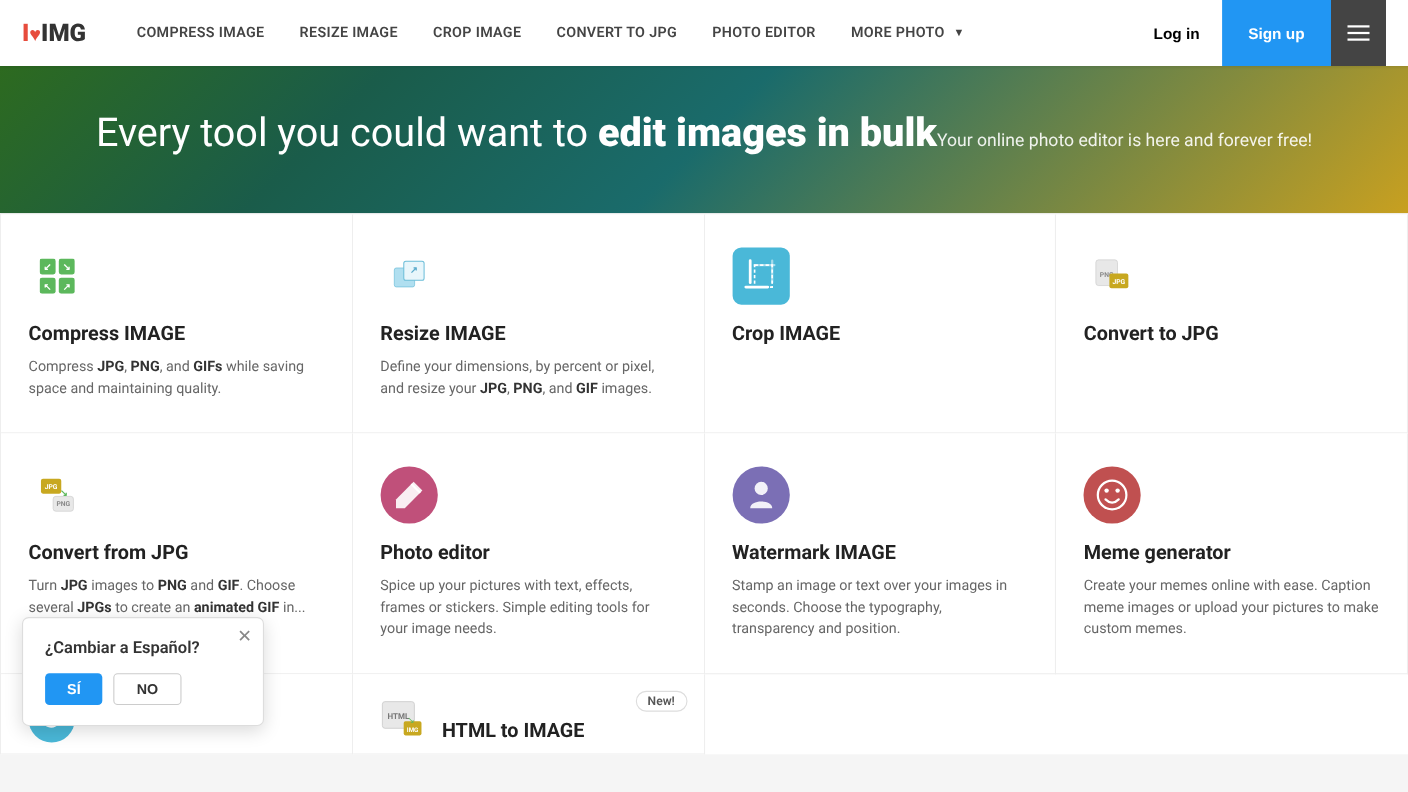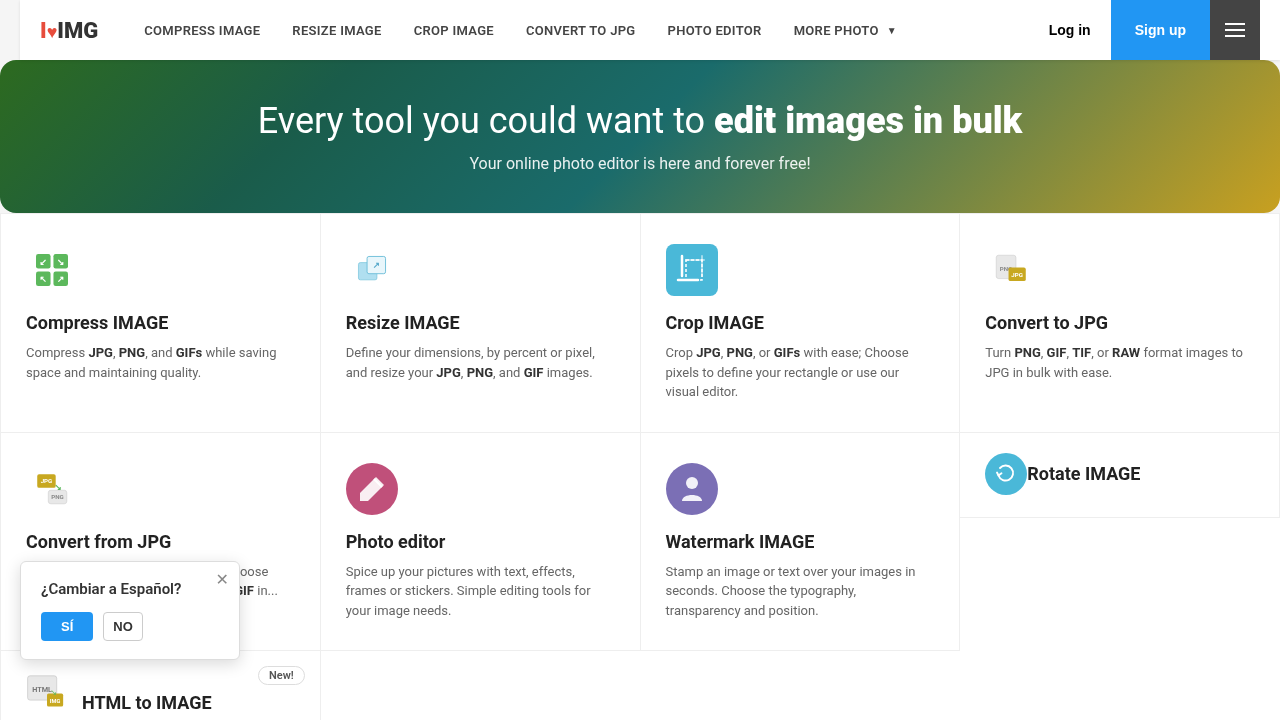--- a/index.html
+++ b/index.html
@@ -8,21 +8,20 @@
     
     .navbar {
       display: flex;
       align-items: center;
       background: #fff;
       height: 60px;
       padding: 0 20px;
       box-shadow: 0 1px 3px rgba(0,0,0,0.1);
       position: relative;
       z-index: 10;
-      margin-left: 20px;
     }
     .logo {
       display: flex;
       align-items: center;
       margin-right: 30px;
       text-decoration: none;
     }
     .nav-links {
       display: flex;
       align-items: center;
@@ -89,24 +88,23 @@
       background: #fff;
     }
 
     
     .hero {
       background: linear-gradient(135deg, #2d6a1f 0%, #1a5c4a 25%, #1a6b6b 50%, #c8a020 100%);
       padding: 40px 20px;
       text-align: center;
       min-height: 110px;
       display: flex;
-      flex-direction: column;
+      flex-direction: row;
       align-items: center;
       justify-content: center;
-      border-radius: 16px;
     }
     .hero-title {
       font-size: 36px;
       font-weight: 400;
       color: #fff;
       margin-bottom: 12px;
     }
     .hero-title strong {
       font-weight: 900;
     }
@@ -207,21 +205,21 @@
       padding: 6px 20px;
       background: #2196F3;
       color: #fff;
       border: none;
       border-radius: 4px;
       font-size: 13px;
       font-weight: 600;
       cursor: pointer;
     }
     .btn-no {
-      padding: 6px 9px;
+      padding: 6px 20px;
       background: #fff;
       color: #333;
       border: 1px solid #ccc;
       border-radius: 4px;
       font-size: 13px;
       font-weight: 600;
       cursor: pointer;
     }
     .lang-close {
       position: absolute;
@@ -320,34 +318,32 @@
       <div class="tool-icon" style="width:52px;height:52px;background:#4ab8d8;border-radius:8px;align-items:center;justify-content:center;display:flex;">
         <svg viewBox="0 0 32 32" xmlns="http://www.w3.org/2000/svg" width="32" height="32">
           <line x1="6" y1="2" x2="6" y2="22" stroke="white" stroke-width="2.5" stroke-linecap="round"></line>
           <line x1="2" y1="26" x2="22" y2="26" stroke="white" stroke-width="2.5" stroke-linecap="round"></line>
           <line x1="10" y1="6" x2="28" y2="6" stroke="white" stroke-width="2" stroke-linecap="round" opacity="0.5"></line>
           <line x1="26" y1="2" x2="26" y2="22" stroke="white" stroke-width="2" stroke-linecap="round" opacity="0.5"></line>
           <rect x="10" y="6" width="16" height="20" fill="none" stroke="white" stroke-width="1.5" stroke-dasharray="3,2"></rect>
         </svg>
       </div>
       <h3 class="tool-title">Crop IMAGE</h3>
-      <p class="tool-desc">Crop <b>JPG</b>, <b>PNG</b>, or <b>GIFs</b> with ease; Choose pixels to define your rectangle or use our visual editor.</p>
     </div>
 
     <div class="tool-card">
       <div class="tool-icon" style="width:52px;height:52px;position:relative;">
         <svg viewBox="0 0 52 52" xmlns="http://www.w3.org/2000/svg" width="52" height="52">
           <rect x="2" y="2" width="32" height="38" rx="4" fill="#e8e8e8" stroke="#ccc" stroke-width="1"></rect>
           <text x="18" y="28" text-anchor="middle" fill="#888" font-size="10" font-weight="bold">PNG</text>
           <rect x="22" y="22" width="28" height="22" rx="3" fill="#c8a820"></rect>
           <text x="36" y="37" text-anchor="middle" fill="white" font-size="10" font-weight="bold">JPG</text>
         </svg>
       </div>
       <h3 class="tool-title">Convert to JPG</h3>
-      <p class="tool-desc">Turn <b>PNG</b>, <b>GIF</b>, <b>TIF</b>, or <b>RAW</b> format images to JPG in bulk with ease.</p>
     </div>
 
     <div class="tool-card">
       <div class="tool-icon" style="width:52px;height:52px;position:relative;">
         <svg viewBox="0 0 52 52" xmlns="http://www.w3.org/2000/svg" width="52" height="52">
           <rect x="2" y="2" width="30" height="22" rx="3" fill="#c8a820"></rect>
           <text x="17" y="17" text-anchor="middle" fill="white" font-size="10" font-weight="bold">JPG</text>
           <rect x="20" y="28" width="30" height="22" rx="4" fill="#e8e8e8" stroke="#ccc" stroke-width="1"></rect>
           <text x="35" y="43" text-anchor="middle" fill="#888" font-size="10" font-weight="bold">PNG</text>
           <text x="30" y="28" fill="#5cb85c" font-size="14" font-weight="bold">↘</text>
@@ -372,20 +368,32 @@
       <div class="tool-icon" style="width:52px;height:52px;background:#7b6fb5;border-radius:50%;display:flex;align-items:center;justify-content:center;">
         <svg viewBox="0 0 32 32" xmlns="http://www.w3.org/2000/svg" width="28" height="28">
           <circle cx="16" cy="10" r="6" fill="white" opacity="0.9"></circle>
           <path d="M6 28 C6 20 26 20 26 28" fill="white" opacity="0.9"></path>
         </svg>
       </div>
       <h3 class="tool-title">Watermark IMAGE</h3>
       <p class="tool-desc">Stamp an image or text over your images in seconds. Choose the typography, transparency and position.</p>
     </div>
 
+    <div class="tool-card">
+      <div class="tool-icon" style="width:52px;height:52px;background:#c05050;border-radius:50%;display:flex;align-items:center;justify-content:center;">
+        <svg viewBox="0 0 32 32" xmlns="http://www.w3.org/2000/svg" width="28" height="28">
+          <circle cx="16" cy="16" r="13" fill="none" stroke="white" stroke-width="2"></circle>
+          <circle cx="11" cy="12" r="2" fill="white"></circle>
+          <circle cx="21" cy="12" r="2" fill="white"></circle>
+          <path d="M10 20 Q16 26 22 20" fill="none" stroke="white" stroke-width="2" stroke-linecap="round"></path>
+        </svg>
+      </div>
+      <h3 class="tool-title">Meme generator</h3>
+      <p class="tool-desc">Create your memes online with ease. Caption meme images or upload your pictures to make custom memes.</p>
+    </div>
 
     <div class="tool-card tool-card-partial">
       <div style="display:flex;align-items:center;">
         <div style="width:42px;height:42px;background:#4ab8d8;border-radius:50%;display:flex;align-items:center;justify-content:center;flex-shrink:0;">
           <svg viewBox="0 0 32 32" xmlns="http://www.w3.org/2000/svg" width="24" height="24">
             <path d="M8 8 A10 10 0 1 1 6 18" fill="none" stroke="white" stroke-width="2.5" stroke-linecap="round"></path>
             <polyline points="4,14 6,18 10,15" fill="none" stroke="white" stroke-width="2.5" stroke-linecap="round" stroke-linejoin="round"></polyline>
           </svg>
         </div>
         <h3 class="tool-title" style="margin-bottom:0;">Rotate IMAGE</h3>

